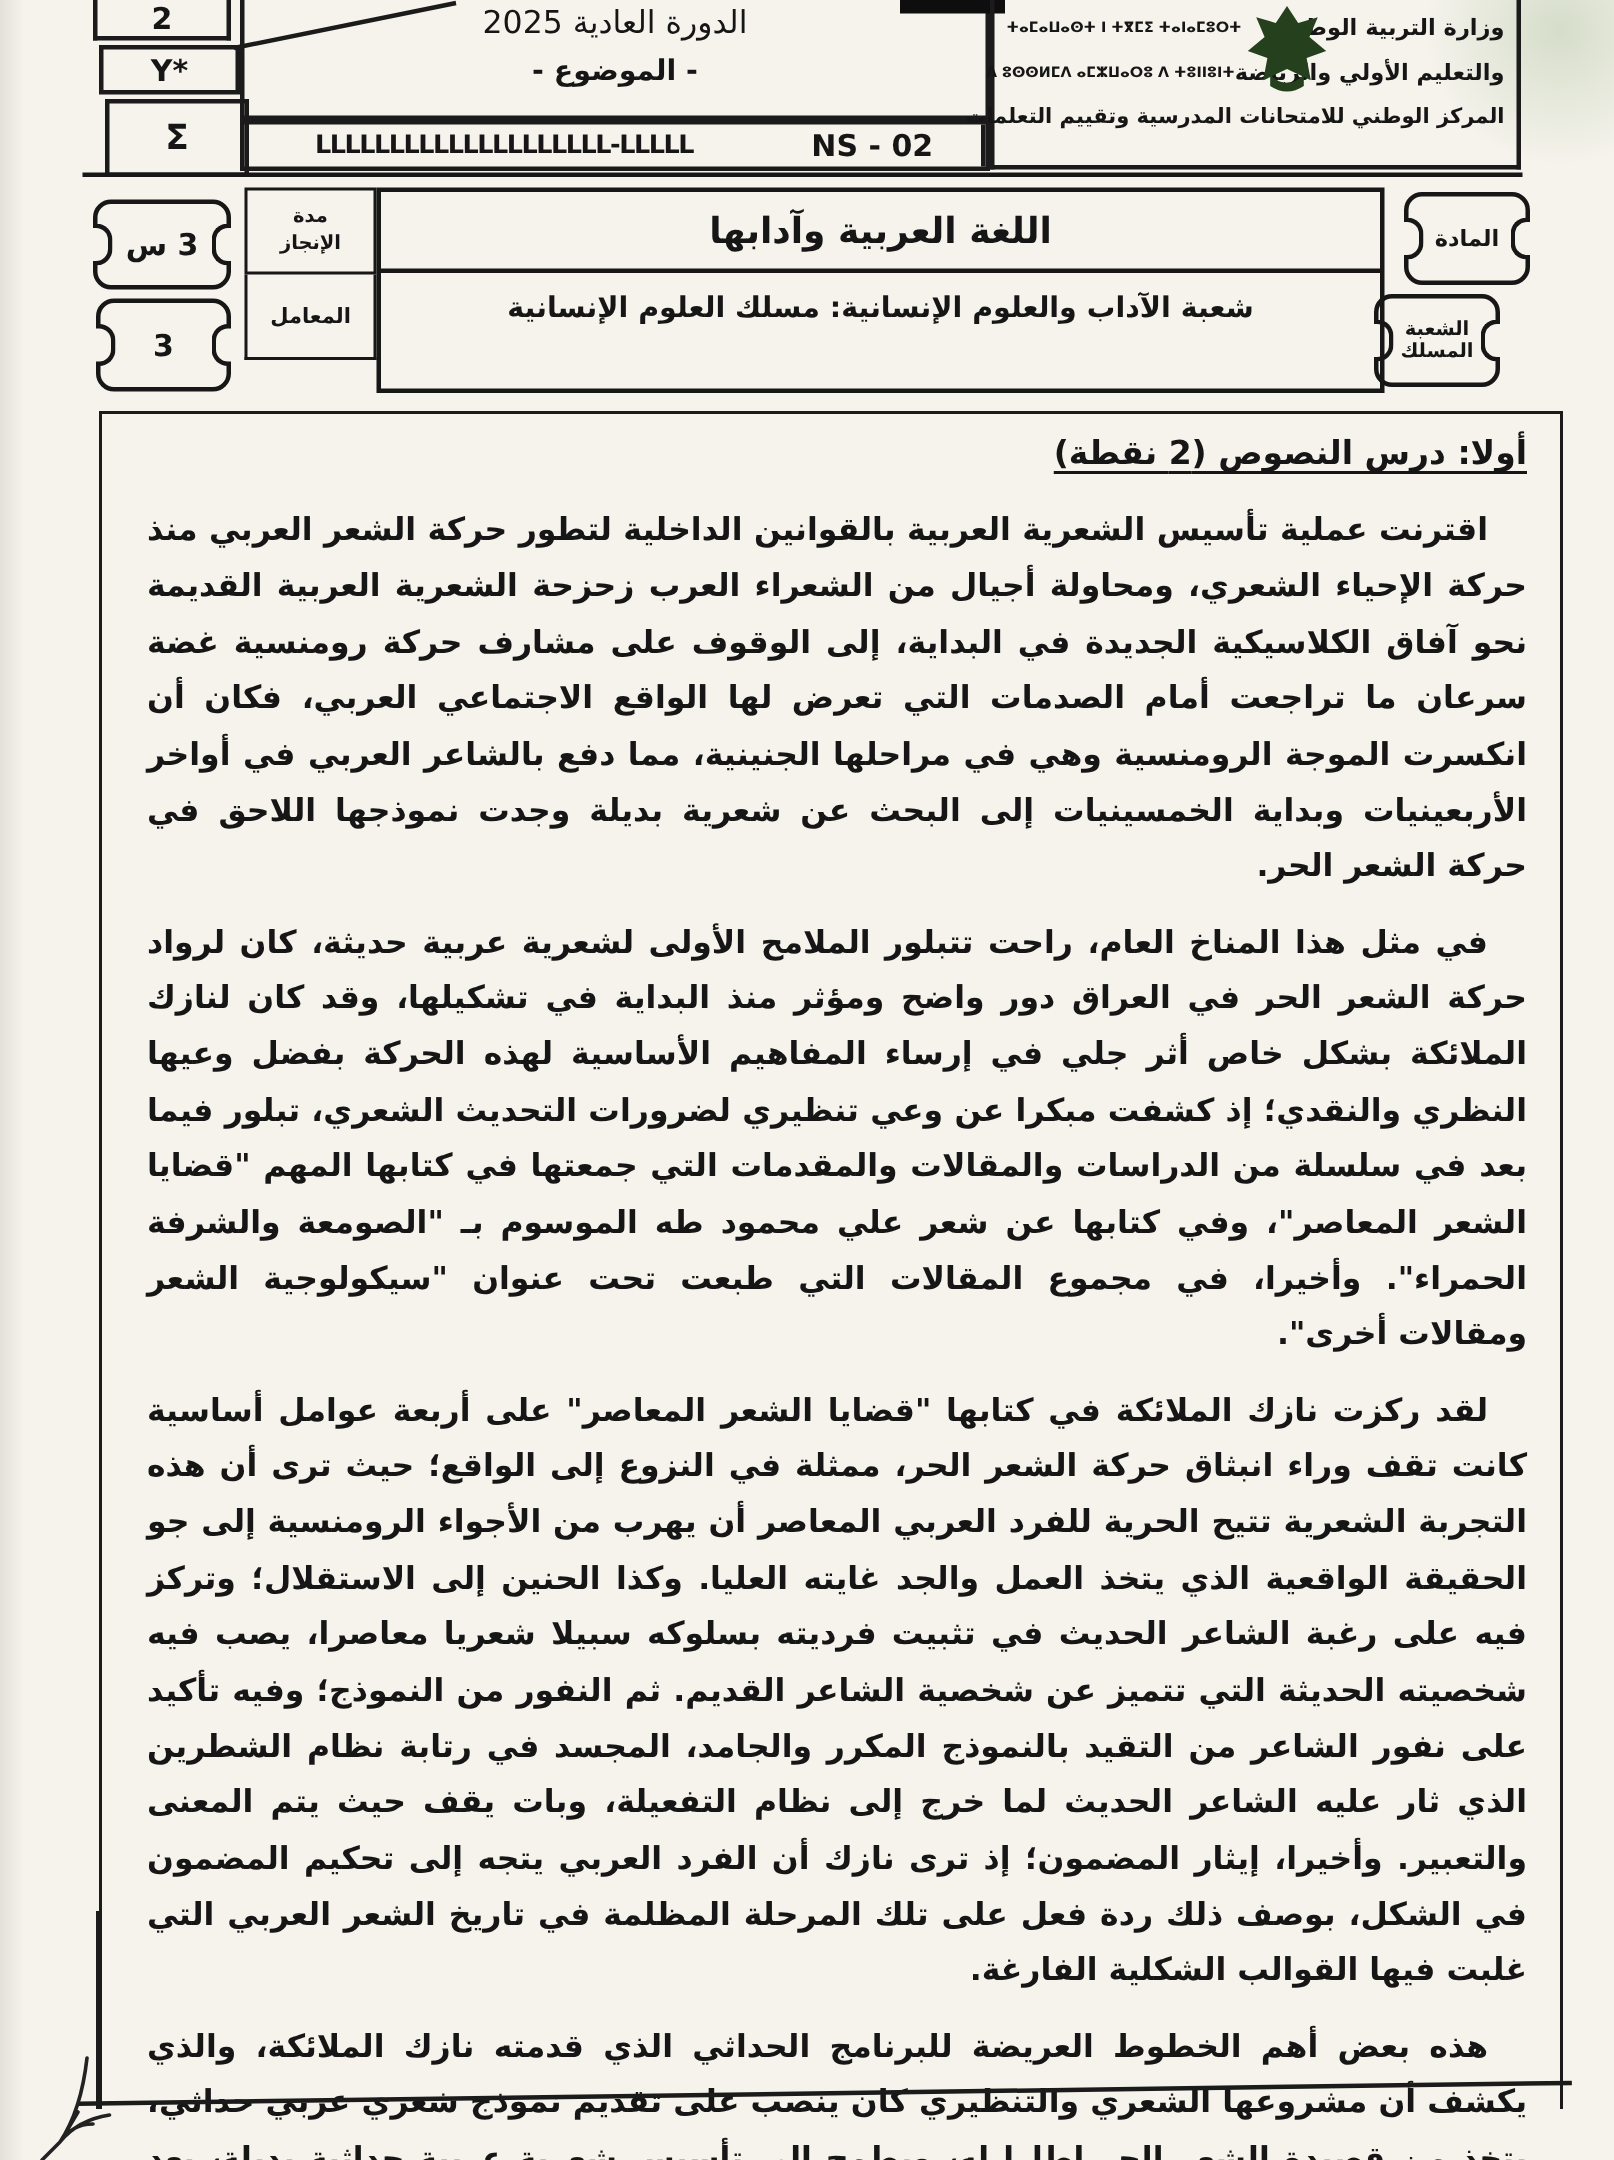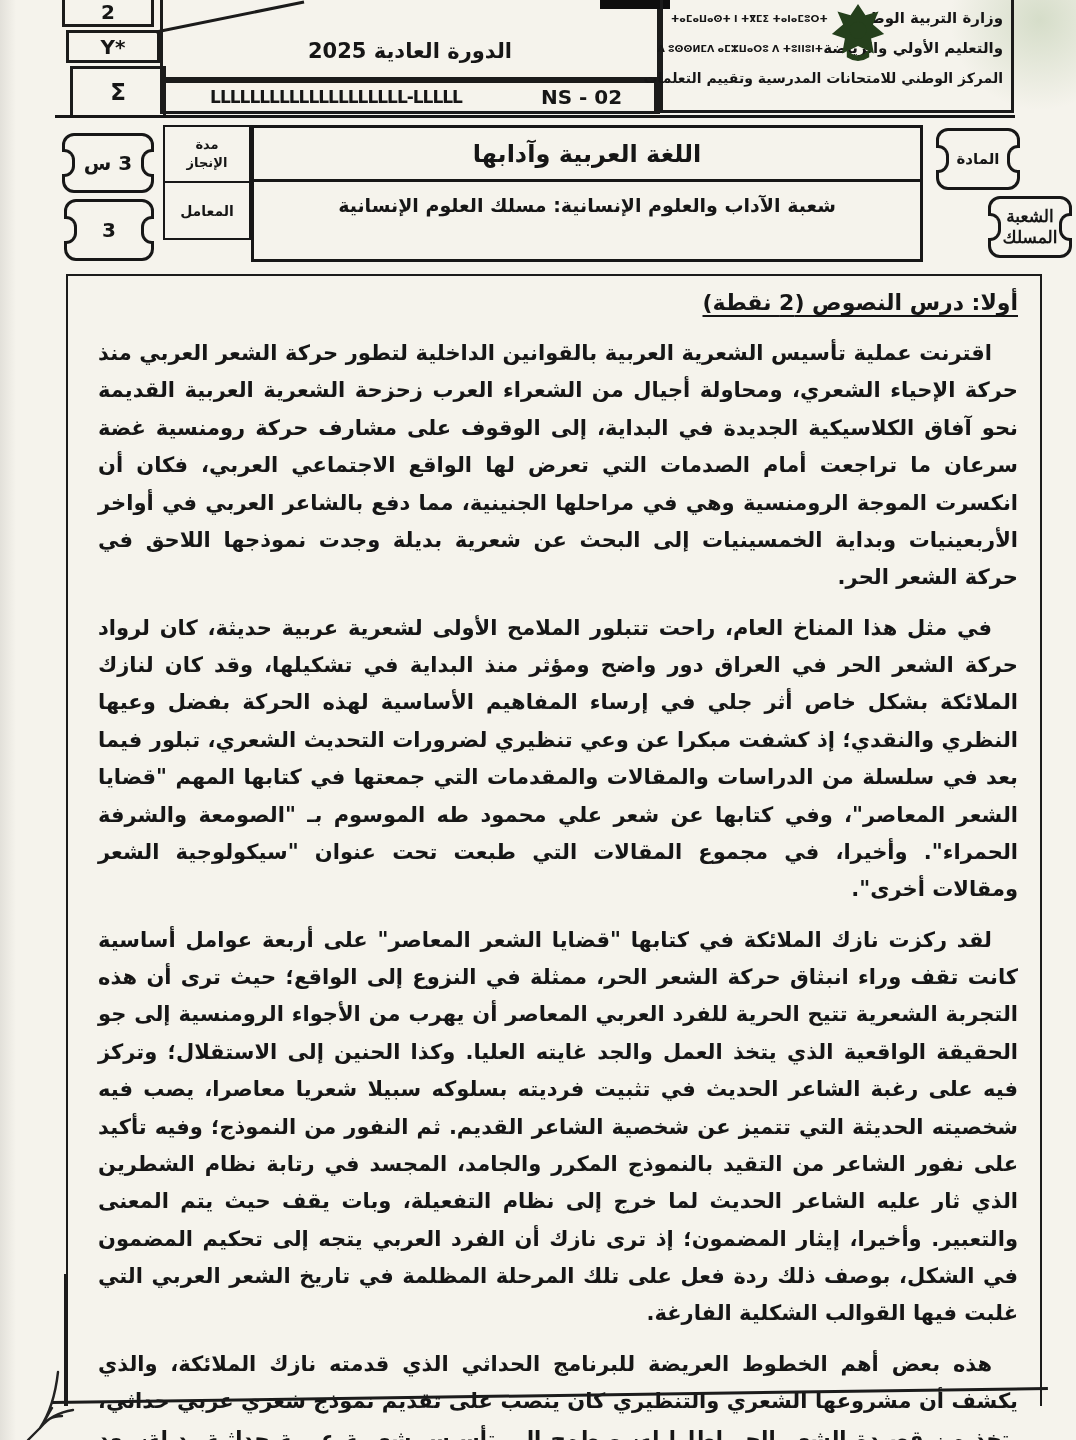--- a/index.html
+++ b/index.html
@@ -19,21 +19,21 @@
   .grid-cell { display:flex; align-items:center; justify-content:center;
     font-weight:bold; font-size:20px; background:transparent; }
   .cell-2   { left:62px;  top:0;    width:92px; height:27px; border:3px solid #1b1b1b; border-top:none; }
   .cell-y   { left:66px;  top:30px; width:94px; height:33px; border:3px solid #1b1b1b; }
   .cell-sig { left:70px;  top:66px; width:96px; height:52px; border:3px solid #1b1b1b; font-size:23px; }
   .diag-svg { left:154px; top:0;    width:152px; height:34px; }
 
   
   .session-box { left:160px; top:0; width:500px; height:80px;
     border:3px solid #1b1b1b; border-top:none; text-align:center; direction:rtl; }
-  .session-title { font-size:21px; font-weight:bold; padding-top:3px;margin-top:36px; }
+  .session-title { font-size:21px; font-weight:normal; padding-top:3px; }
   .session-subject { font-size:19px; font-weight:bold; margin-top:9px; }
   .code-row { left:160px; top:80px; width:500px; height:34px;
     border:3px solid #1b1b1b; display:flex; }
   .barcode-cell { flex:1; display:flex; align-items:center; justify-content:center;
     font-weight:800; font-size:17px; letter-spacing:-1px; border-left:none; }
   .ns-cell { width:148px; border-right:3px solid #1b1b1b; display:flex; align-items:center;
     justify-content:center; font-weight:800; font-size:20px; }
   .top-black-bar { left:600px; top:0; width:70px; height:9px; background:#0e0e0e; }
 
   
@@ -51,21 +51,21 @@
     display:flex; align-items:center; justify-content:center;
     font-weight:bold; direction:rtl; background:transparent;text-align:right; }
   .ticket::before, .ticket::after { content:""; position:absolute; top:50%;
     width:10px; height:22px; transform:translateY(-50%);
     border:3px solid #171717; background:#f5f3ec; }
   .ticket::before { right:-3px; border-right:none; border-radius:11px 0 0 11px; }
   .ticket::after  { left:-3px;  border-left:none;  border-radius:0 11px 11px 0; }
   .t-dur    { left:62px;  top:133px; width:92px; height:60px; font-size:20px; }
   .t-coef   { left:64px;  top:199px; width:90px; height:62px; font-size:20px; }
   .t-subj   { left:936px; top:128px; width:84px; height:62px; font-size:15px; }
-  .t-branch { left:988px; top:196px; width:84px; height:62px; font-size:17px; text-align:center;font-family:Liberation Serif, serif; }
+  .t-branch { left:916px; top:196px; width:84px; height:62px; font-size:13px; text-align:center; }
   .label-col-top { left:163px; top:125px; width:88px; height:58px; border:2.5px solid #171717;
     display:flex; align-items:center; justify-content:center; text-align:center;
     font-size:13px; font-weight:bold; direction:rtl; padding:0 10px; line-height:1.35; }
   .label-col-bot { left:163px; top:183px; width:88px; height:57px; border:2.5px solid #171717; border-top:none;
     display:flex; align-items:center; justify-content:center;
     font-size:14px; font-weight:bold; direction:rtl; }
   .big-table { left:251px; top:125px; width:672px; height:137px; border:3px solid #171717; direction:rtl; }
   .bt-row1 { height:54px; border-bottom:3px solid #171717; display:flex;
     align-items:center; justify-content:center; font-size:24px; font-weight:bold; }
   .bt-row2 { height:80px; display:flex; align-items:flex-start; justify-content:center;
@@ -89,20 +89,21 @@
 
 <div class="abs grid-cell cell-2">2</div>
 <svg class="abs diag-svg" viewBox="0 0 152 34">
   <line x1="2" y1="32" x2="150" y2="2" stroke="#1b1b1b" stroke-width="3"></line>
 </svg>
 <div class="abs grid-cell cell-y">Y*</div>
 <div class="abs grid-cell cell-sig">Σ</div>
 
 <div class="abs session-box">
   <div class="session-title">الدورة العادية 2025</div>
+  <div class="session-subject">- الموضوع -</div>
 </div>
 <div class="abs code-row">
   <div class="barcode-cell">LLLLLLLLLLLLLLLLLLLL-LLLLL</div>
   <div class="ns-cell">NS - 02</div>
 </div>
 <div class="abs top-black-bar"></div>
 
 <div class="abs ministry-box">
   <div class="min-row">
     <span class="min-ar">وزارة التربية الوطنية</span>

